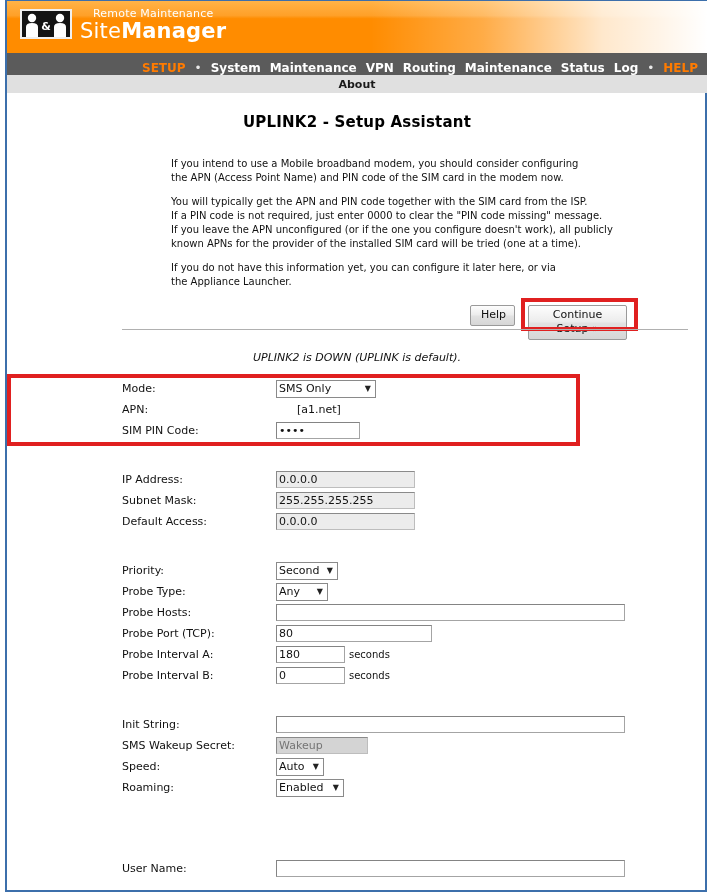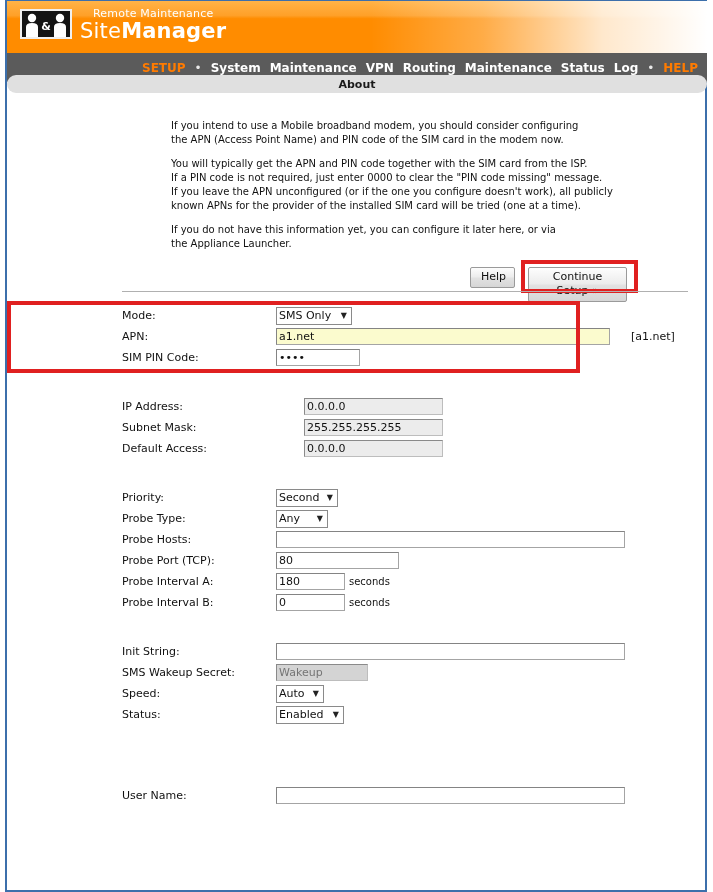--- a/index.html
+++ b/index.html
@@ -67,21 +67,21 @@
   .navitem{
     color:#ffffff;font-size:12px;font-weight:700;margin-left:9px;
     cursor:pointer;white-space:nowrap;
   }
   .navitem.accent{color:#ff7b00;}
   .navdot{
     color:#e8e8e8;font-size:12px;margin-left:9px;line-height:1;
   }
   .subbar{
     position:absolute;left:7px;top:75px;width:700px;height:18px;
-    background:#e0e0e0;display:flex;align-items:center;justify-content:center;border-radius:9px;
+    background:#e0e0e0;display:flex;align-items:center;justify-content:center;
   }
   .subbar span{font-size:11px;font-weight:700;color:#1a1a1a;}
 
   
   .content{position:absolute;left:7px;top:93px;width:700px;}
   .title{
     text-align:center;font-size:15px;font-weight:700;color:#000;
     margin-top:20px;letter-spacing:.2px;
   }
   .intro{
@@ -146,30 +146,30 @@
   select.f{
     height:18px;padding:0 2px;background:#ffffff;
     -webkit-appearance:none;appearance:none;
     border:1px solid #8a8a8a;
   }
   .selwrap{position:relative;display:inline-block;}
   .selwrap .caret{
     position:absolute;right:5px;top:4px;font-size:8px;color:#222;pointer-events:none;
   }
 
-  .w-sel-mode{width:76px;}
+  .w-sel-mode{width:100px;}
   .w-sel-prio{width:62px;}
   .w-sel-probe{width:52px;}
   .w-sel-speed{width:48px;}
   .w-sel-roam{width:68px;}
-  .w-ip{width:139px;margin-left:28px;}
+  .w-ip{width:139px;}
   .w-pin{width:84px;}
   .w-apn{width:334px;}
   .w-wide{width:349px;}
-  .w-port{width:123px;}
+  .w-port{width:156px;}
   .w-small{width:69px;}
   .w-secret{width:92px;}
   .w-wakeup{width:349px;}
 
   .hl-fields{
     position:absolute;left:0px;top:-4px;width:573px;height:72px;
     border:4px solid #e02020;box-sizing:border-box;pointer-events:none;
   }
   .gap-md{height:18px;}
   .gap-lg{height:28px;}
@@ -216,57 +216,58 @@
     <div class="navdot">•</div>
     <div class="navitem accent">HELP</div>
   </div>
 
   <div class="subbar">
     <span>About</span>
   </div>
 
   <div class="content">
 
+    <div class="title">UPLINK2 - Setup Assistant</div>
 
     <div class="intro">
       <p style="white-space:pre-line">If you intend to use a Mobile broadband modem, you should consider configuring
 the APN (Access Point Name) and PIN code of the SIM card in the modem now.</p>
       <p style="white-space:pre-line">You will typically get the APN and PIN code together with the SIM card from the ISP.
 If a PIN code is not required, just enter 0000 to clear the "PIN code missing" message.
 If you leave the APN unconfigured (or if the one you configure doesn't work), all publicly
 known APNs for the provider of the installed SIM card will be tried (one at a time).</p>
       <p style="white-space:pre-line">If you do not have this information yet, you can configure it later here, or via
 the Appliance Launcher.</p>
     </div>
 
     <div class="btnrow">
       <button class="btn btn-help">Help</button>
       <button class="btn btn-continue">Continue Setup »</button>
       <div class="hl-continue"></div>
       <div class="hr"></div>
     </div>
 
+    <div class="status">UPLINK2 is DOWN (UPLINK is default).</div>
 
     <div class="form">
 
       <div class="hl-fields"></div>
 
       <div class="row">
         <div class="lbl">Mode:</div>
         <span class="selwrap">
           <select class="f w-sel-mode">
             <option>SMS Only</option>
           </select>
           <span class="caret">▼</span>
         </span>
       </div>
 
       <div class="row">
         <div class="lbl">APN:</div>
-        <input class="f w-apn yellow" type="text" value="a1.net" style="">
         <div class="hint">[a1.net]</div>
       </div>
 
       <div class="row">
         <div class="lbl">SIM PIN Code:</div>
         <input class="f w-pin" type="text" value="••••" style="">
       </div>
 
       <div class="gap-lg"></div>
 
@@ -346,21 +347,21 @@
         <div class="lbl">Speed:</div>
         <span class="selwrap">
           <select class="f w-sel-speed">
             <option>Auto</option>
           </select>
           <span class="caret">▼</span>
         </span>
       </div>
 
       <div class="row">
-        <div class="lbl">Status:</div>
+        <div class="lbl">Roaming:</div>
         <span class="selwrap">
           <select class="f w-sel-roam">
             <option>Enabled</option>
           </select>
           <span class="caret">▼</span>
         </span>
       </div>
 
       <div class="gap-xl"></div>
       <div class="gap-md"></div>

